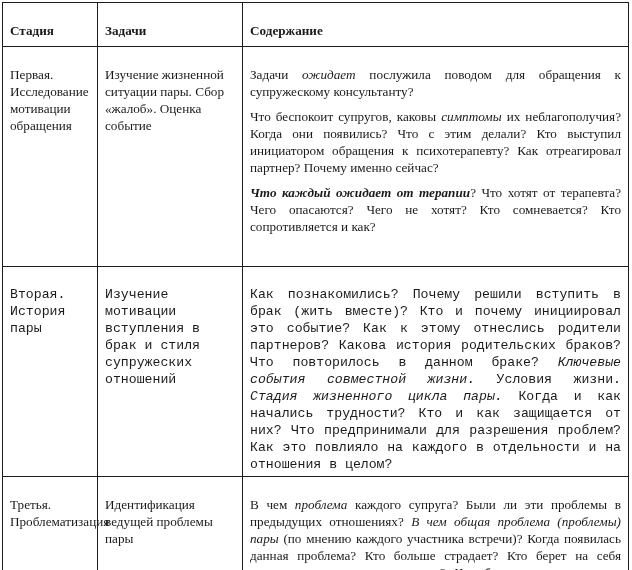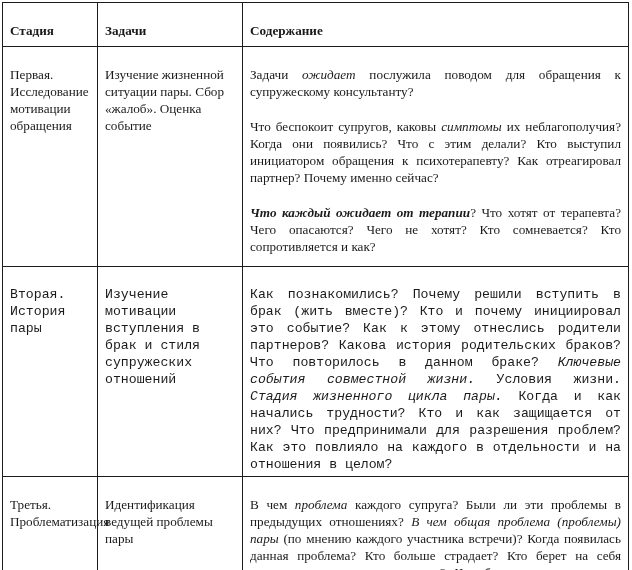--- a/index.html
+++ b/index.html
@@ -49,21 +49,21 @@
   td.stage-cell, td.tasks-cell {
     hyphens: manual;
     margin-left: 36px;
   }
   td.content-cell p {
     margin: 0 0 0 0;
     text-align: justify;
     text-justify: inter-word;
   }
   td.content-cell p + p {
-    margin-top: 18px;
+    margin-top: 8px;
   }
   td.content-cell {
     padding-right: 8px;
     padding-left: 8px;
   }
   .it { font-style: italic; }
   .bit { font-style: italic; font-weight: bold; }
   .row-1 td { height: 196px; }
   .row-2 td { height: 180px; font-family: Liberation Mono, monospace; }
   .row-3 td { height: 142px; }

